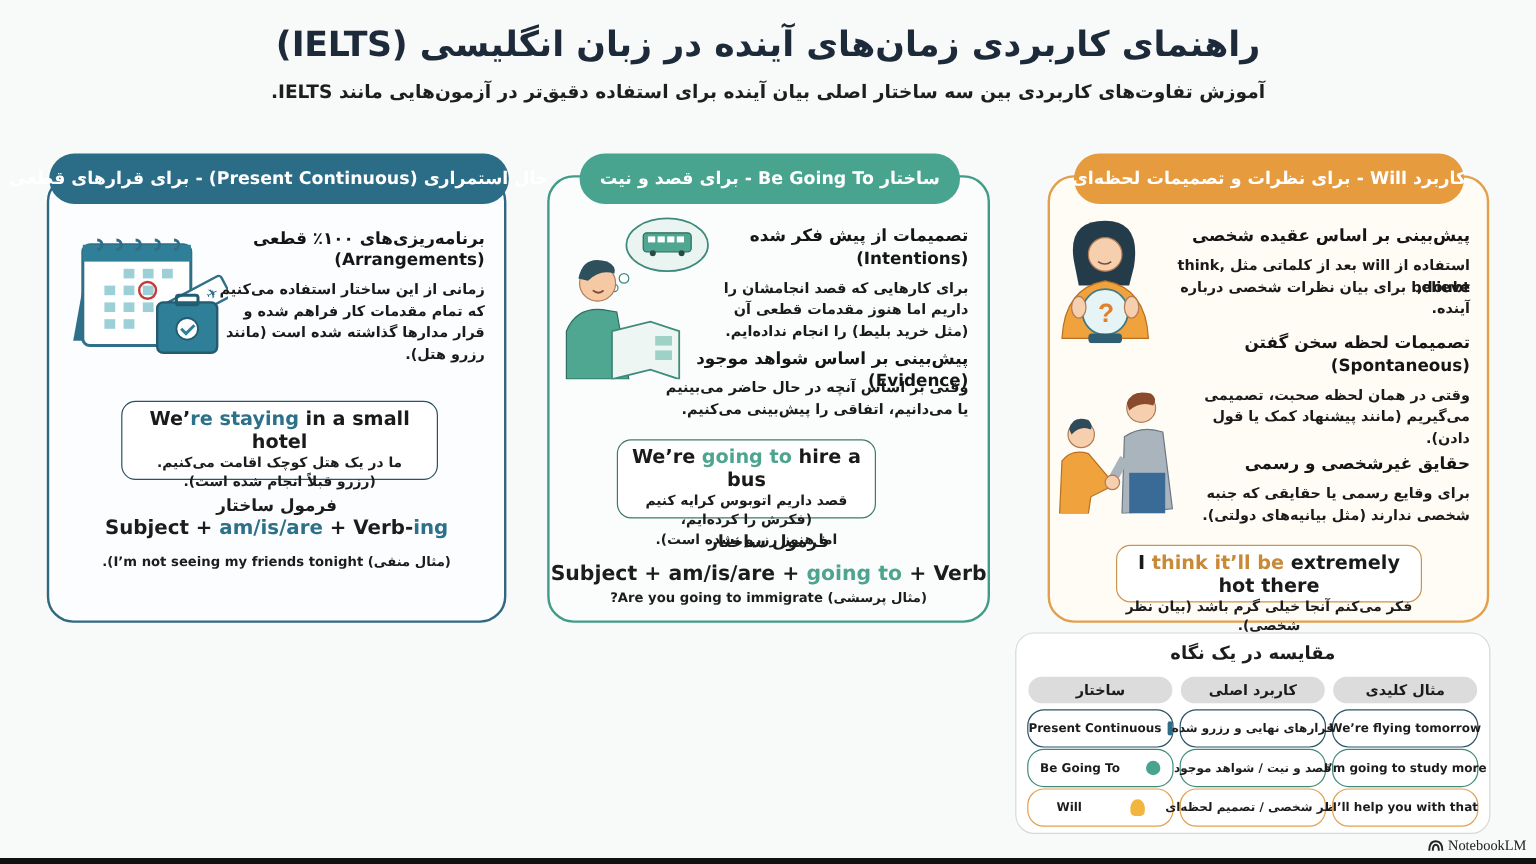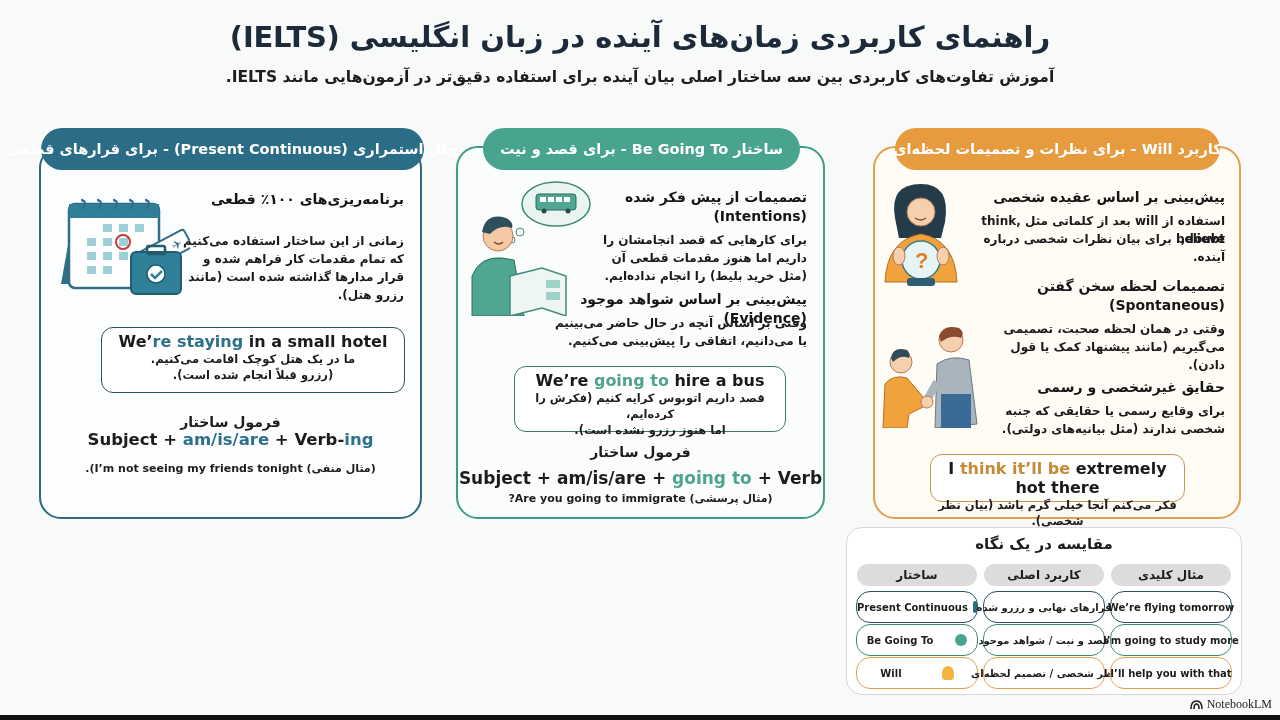--- a/index.html
+++ b/index.html
@@ -107,22 +107,23 @@
           <rect x="84" y="52" width="52" height="20" rx="3" fill="#fff" stroke="#2f6f88" stroke-width="2"></rect>
           <text x="118" y="67" font-size="12" fill="#2f6f88">✈</text>
         </g>
       <rect x="76" y="64" width="50" height="42" rx="5" fill="#2f7f98" stroke="#235c70" stroke-width="2"></rect>
       <rect x="92" y="58" width="18" height="8" rx="2" fill="none" stroke="#235c70" stroke-width="2.5"></rect>
       <circle cx="101" cy="86" r="9" fill="#fff" stroke="#235c70" stroke-width="1.5"></circle>
       <path d="M96 86 l4 4 l7 -7" fill="none" stroke="#2f7f98" stroke-width="2.5"></path>
     </svg>
   </div>
   <div class="sec-head" style="right:16px;top:42px;width:220px;">برنامه‌ریزی‌های ۱۰۰٪ قطعی</div>
+  <div class="sec-head" style="right:16px;top:60px;width:220px;">(Arrangements)</div>
   <div class="sec-body" style="right:16px;top:84px;width:230px;">زمانی از این ساختار استفاده می‌کنیم که تمام مقدمات کار فراهم شده و قرار مدارها گذاشته شده است (مانند رزرو هتل).</div>
-  <div class="example" style="left:60px;top:179px;width:304px;height:66px;border-color:#2b5266;">
+  <div class="example" style="left:60px;top:186px;width:264px;height:66px;border-color:#2b5266;">
     <div class="en"><span>We’</span><span class="hl-pc">re staying</span><span> in a small hotel</span></div>
     <div class="fa">ما در یک هتل کوچک اقامت می‌کنیم.</div>
     <div class="fa">(رزرو قبلاً انجام شده است).</div>
   </div>
   <div class="formula-label" style="top:266px;">فرمول ساختار</div>
   <div class="formula" style="top:282px;"><span>Subject + </span><span class="hl-pc">am/is/are</span><span> + Verb-</span><span class="hl-pc">ing</span></div>
   <div class="formula-note" style="top:314px;direction:rtl;">(مثال منفی) I’m not seeing my friends tonight).</div>
 </div>
 
 <div class="card card-bg">
@@ -146,21 +147,21 @@
       <path d="M56 100 L88 92 L112 100 L112 140 L88 132 L56 140 Z" fill="#eef6f4" stroke="#3f8a7a" stroke-width="1.5"></path>
       <rect x="92" y="104" width="14" height="8" fill="#9fd2c6"></rect>
         <rect x="92" y="116" width="14" height="8" fill="#9fd2c6"></rect>
     </svg>
   </div>
   <div class="sec-head" style="right:16px;top:40px;width:220px;">تصمیمات از پیش فکر شده</div>
   <div class="sec-head" style="right:16px;top:59px;width:220px;">(Intentions)</div>
   <div class="sec-body" style="right:16px;top:83px;width:210px;">برای کارهایی که قصد انجامشان را داریم اما هنوز مقدمات قطعی آن (مثل خرید بلیط) را انجام نداده‌ایم.</div>
   <div class="sec-head" style="right:16px;top:142px;width:270px;">پیش‌بینی بر اساس شواهد موجود (Evidence)</div>
   <div class="sec-body" style="right:16px;top:166px;width:260px;">وقتی بر اساس آنچه در حال حاضر می‌بینیم یا می‌دانیم، اتفاقی را پیش‌بینی می‌کنیم.</div>
-  <div class="example" style="left:56px;top:218px;width:272px;height:66px;border-color:#3f7a6c;">
+  <div class="example" style="left:56px;top:218px;width:216px;height:66px;border-color:#3f7a6c;">
     <div class="en"><span>We’re </span><span class="hl-bg">going to</span><span> hire a bus</span></div>
     <div class="fa">قصد داریم اتوبوس کرایه کنیم (فکرش را کرده‌ایم،</div>
     <div class="fa">اما هنوز رزرو نشده است).</div>
   </div>
   <div class="formula-label" style="top:296px;">فرمول ساختار</div>
   <div class="formula" style="top:320px;font-size:17px;"><span>Subject + am/is/are + </span><span class="hl-bg">going to</span><span> + Verb</span></div>
   <div class="formula-note" style="top:344px;direction:rtl;">(مثال پرسشی) Are you going to immigrate?</div>
 </div>
 
 <div class="card card-will">

